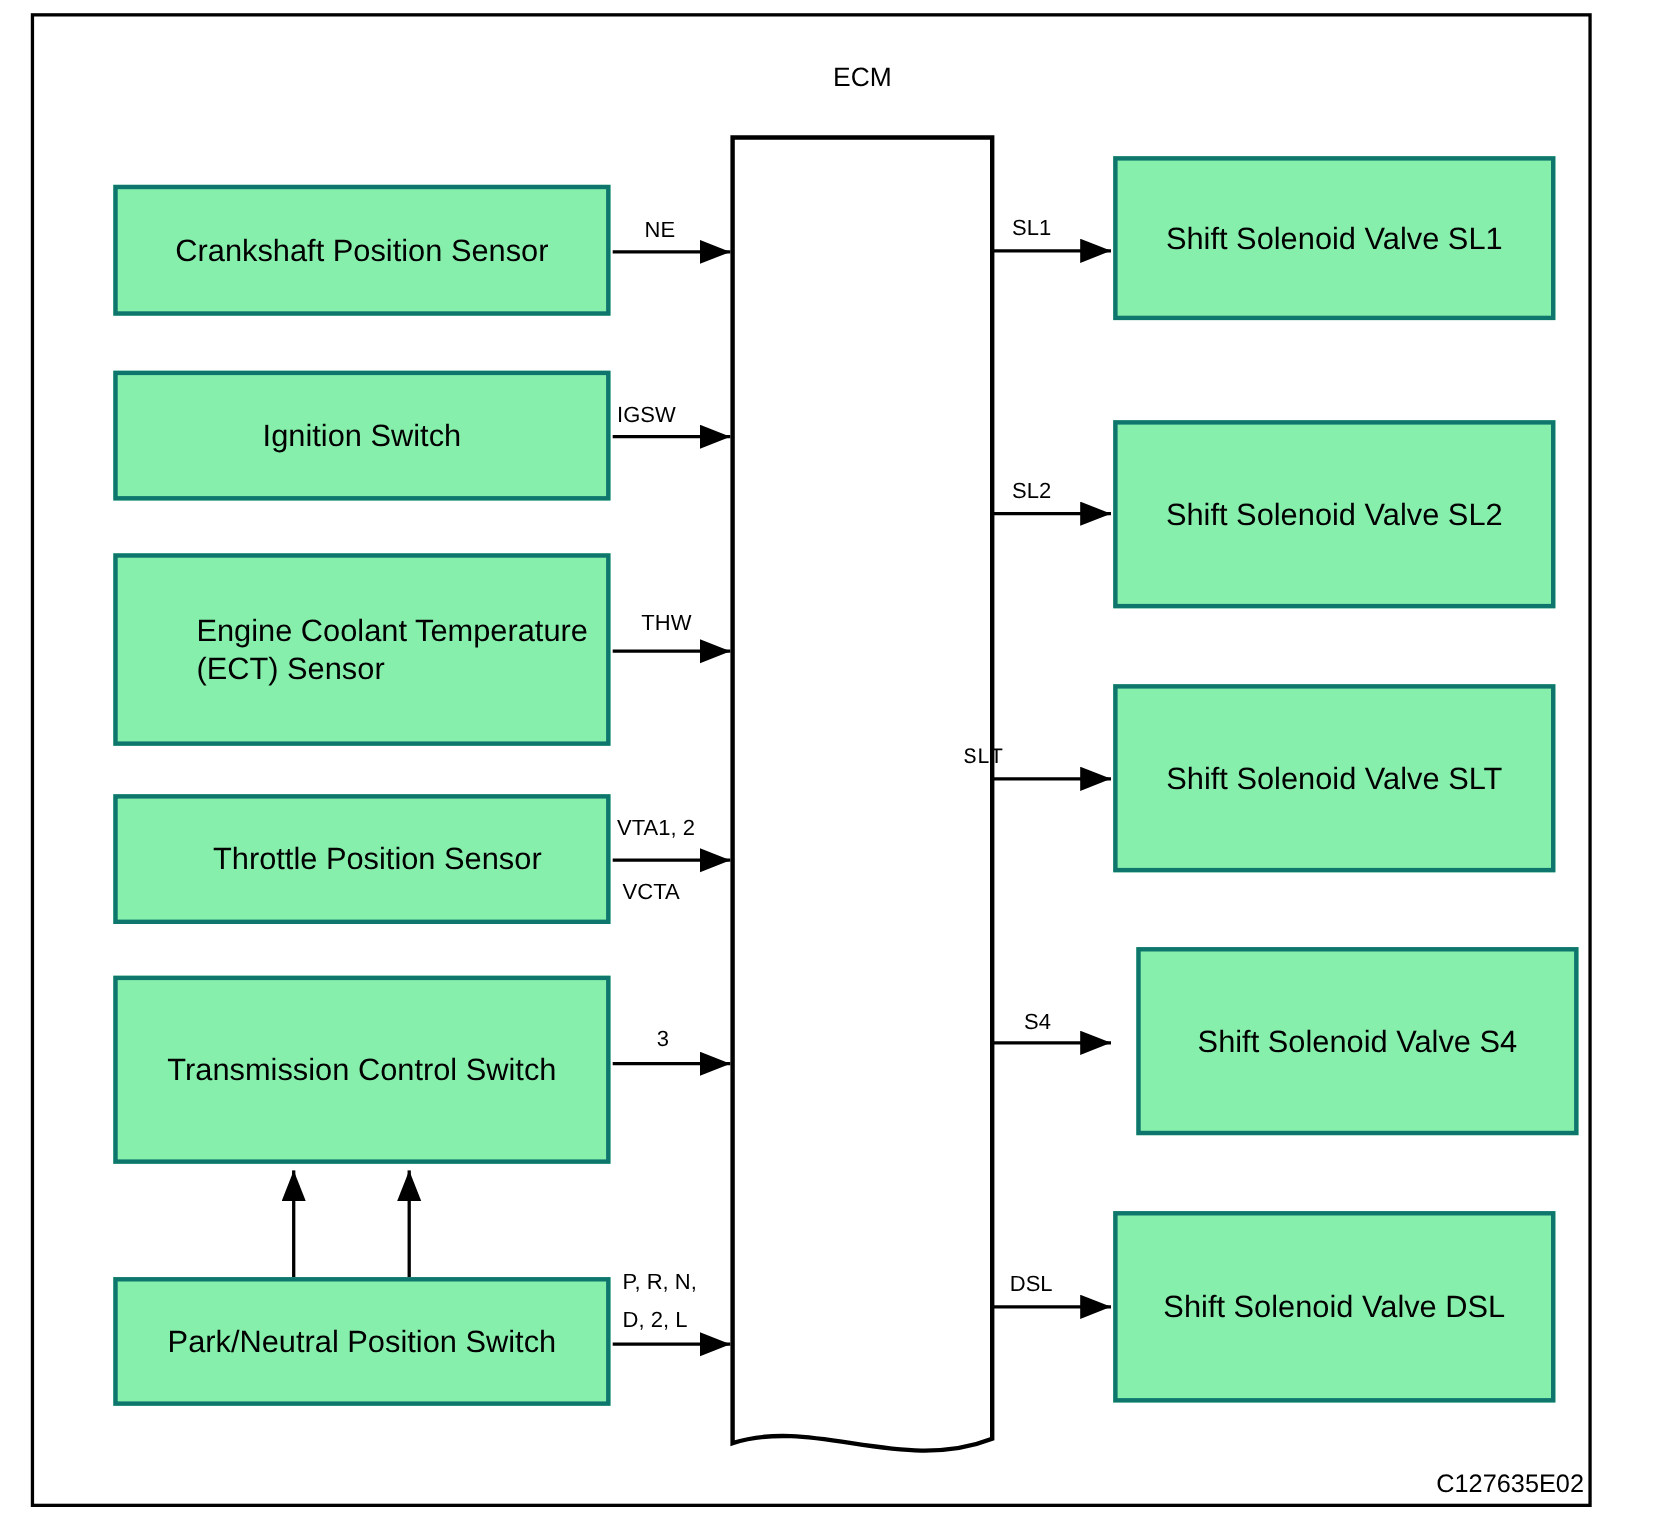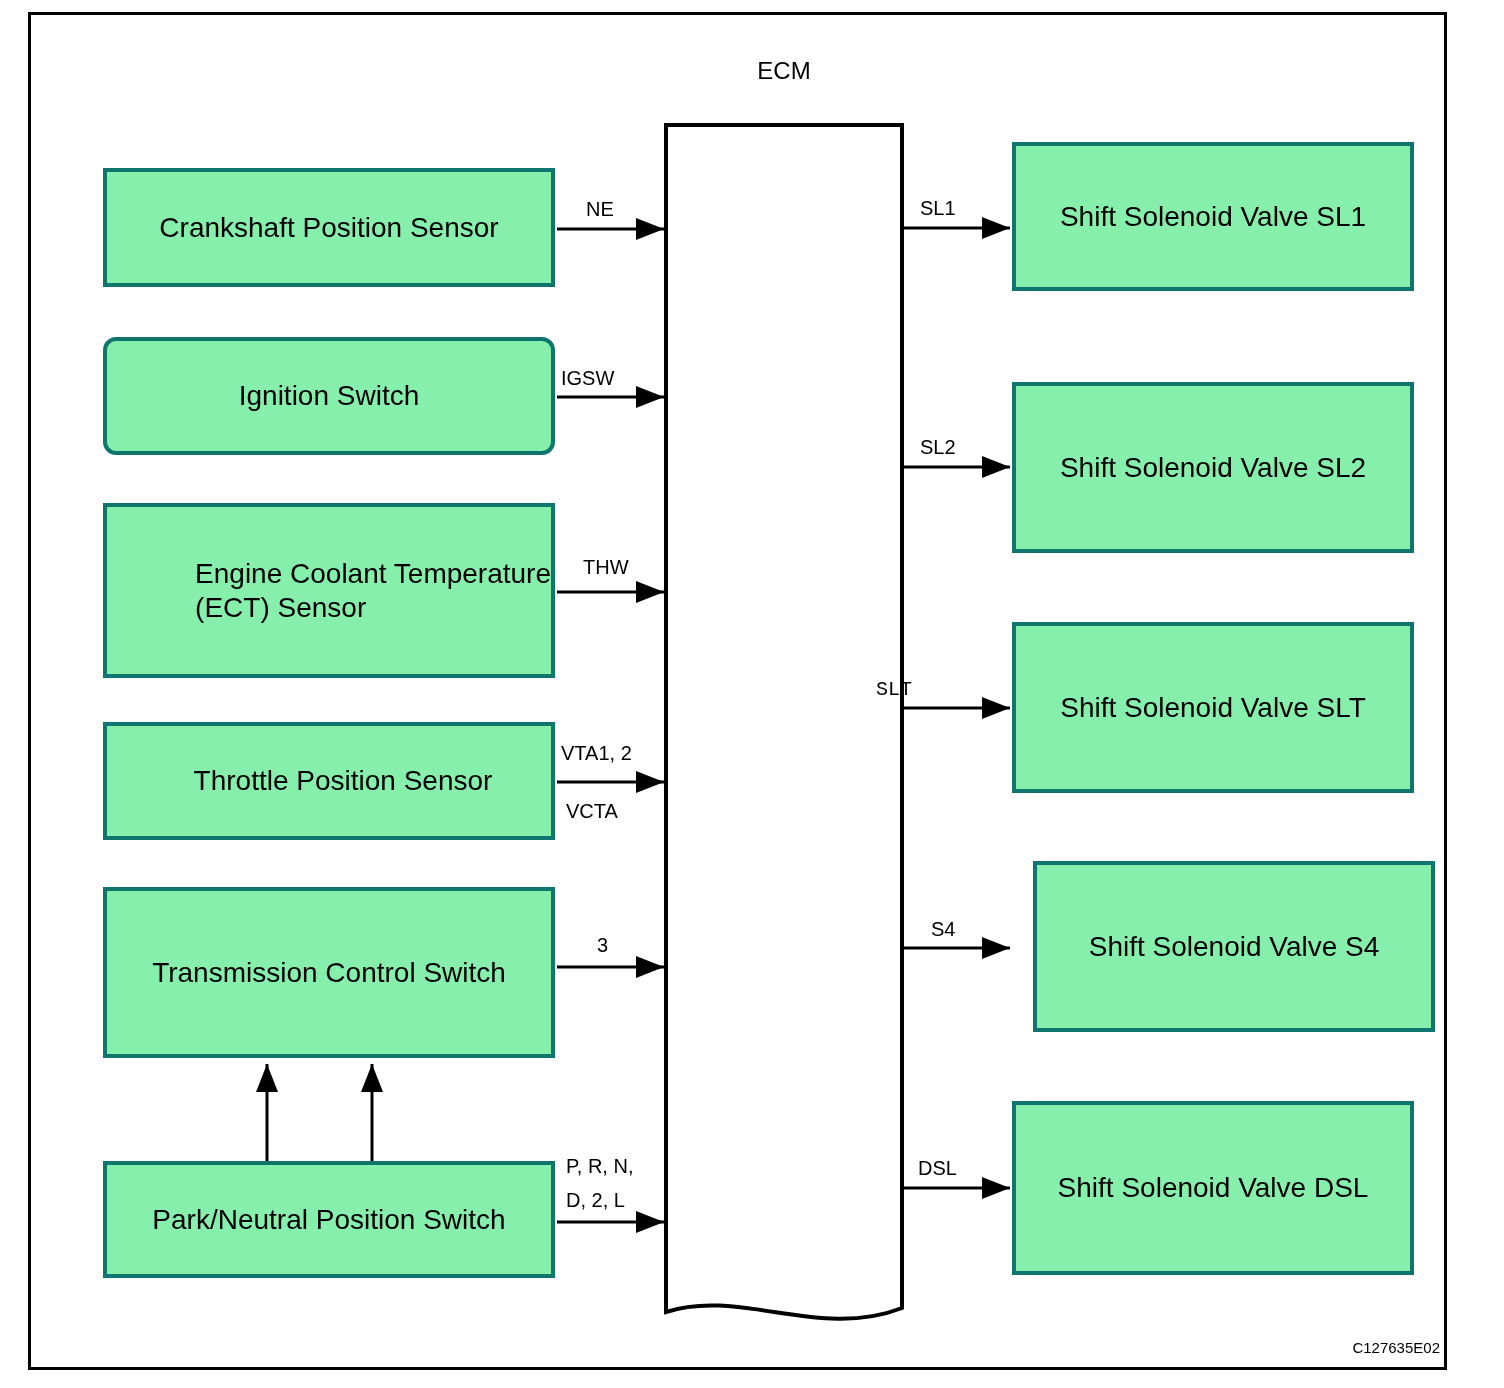--- a/index.html
+++ b/index.html
@@ -13,22 +13,22 @@
   }
   .diag-svg{position:absolute;left:0;top:0;width:1504px;height:1388px;}
   .box{
     position:absolute;border:4px solid #0f766e;box-sizing:border-box;
     display:flex;align-items:center;justify-content:center;
     font-size:28px;line-height:34px;text-align:center;background:#86efac;
   }
   .in-col{left:103px;width:452px;}
   .out-col{left:1012px;width:402px;}
   .b-in1{top:168px;height:119px;}
-  .b-in2{top:337px;height:118px;border-radius:13px;}
-  .b-in3{top:503px;height:175px;justify-content:flex-end;text-align:left;padding-left:55px;}
+  .b-in2{top:337px;height:118px;}
+  .b-in3{top:503px;height:175px;justify-content:center;text-align:left;padding-left:55px;}
   .b-in4{top:722px;height:118px;padding-left:28px;}
   .b-in5{top:887px;height:171px;}
   .b-in6{top:1161px;height:117px;}
   .b-out1{top:142px;height:149px;}
   .b-out2{top:382px;height:171px;}
   .b-out3{top:622px;height:171px;}
   .b-out4{top:861px;height:171px;margin-left:21px;}
   .b-out5{top:1101px;height:174px;}
   .ecm-title{
     position:absolute;left:666px;top:54px;width:236px;text-align:center;
@@ -44,21 +44,21 @@
   .sig-vcta{left:566px;top:795px;}
   .sig-3{left:597px;top:929px;}
   .sig-prn{left:566px;top:1150px;}
   .sig-d2l{left:566px;top:1184px;}
   .sig-sl1{left:920px;top:192px;}
   .sig-sl2{left:920px;top:431px;}
   .sig-slt{left:876px;top:673px;font-family:Liberation Mono, monospace;}
   .sig-s4{left:931px;top:913px;}
   .sig-dsl{left:918px;top:1152px;}
   .fig-code{
-    position:absolute;right:64px;top:1338px;font-size:15px;line-height:20px;
+    position:absolute;right:64px;top:1338px;font-size:23px;line-height:20px;
   }
 </style>
 </head>
 <body>
 
 <div class="canvas">
 
   <div class="frame"></div>
 
   <svg class="diag-svg" viewBox="0 0 1504 1388" xmlns="http://www.w3.org/2000/svg">

